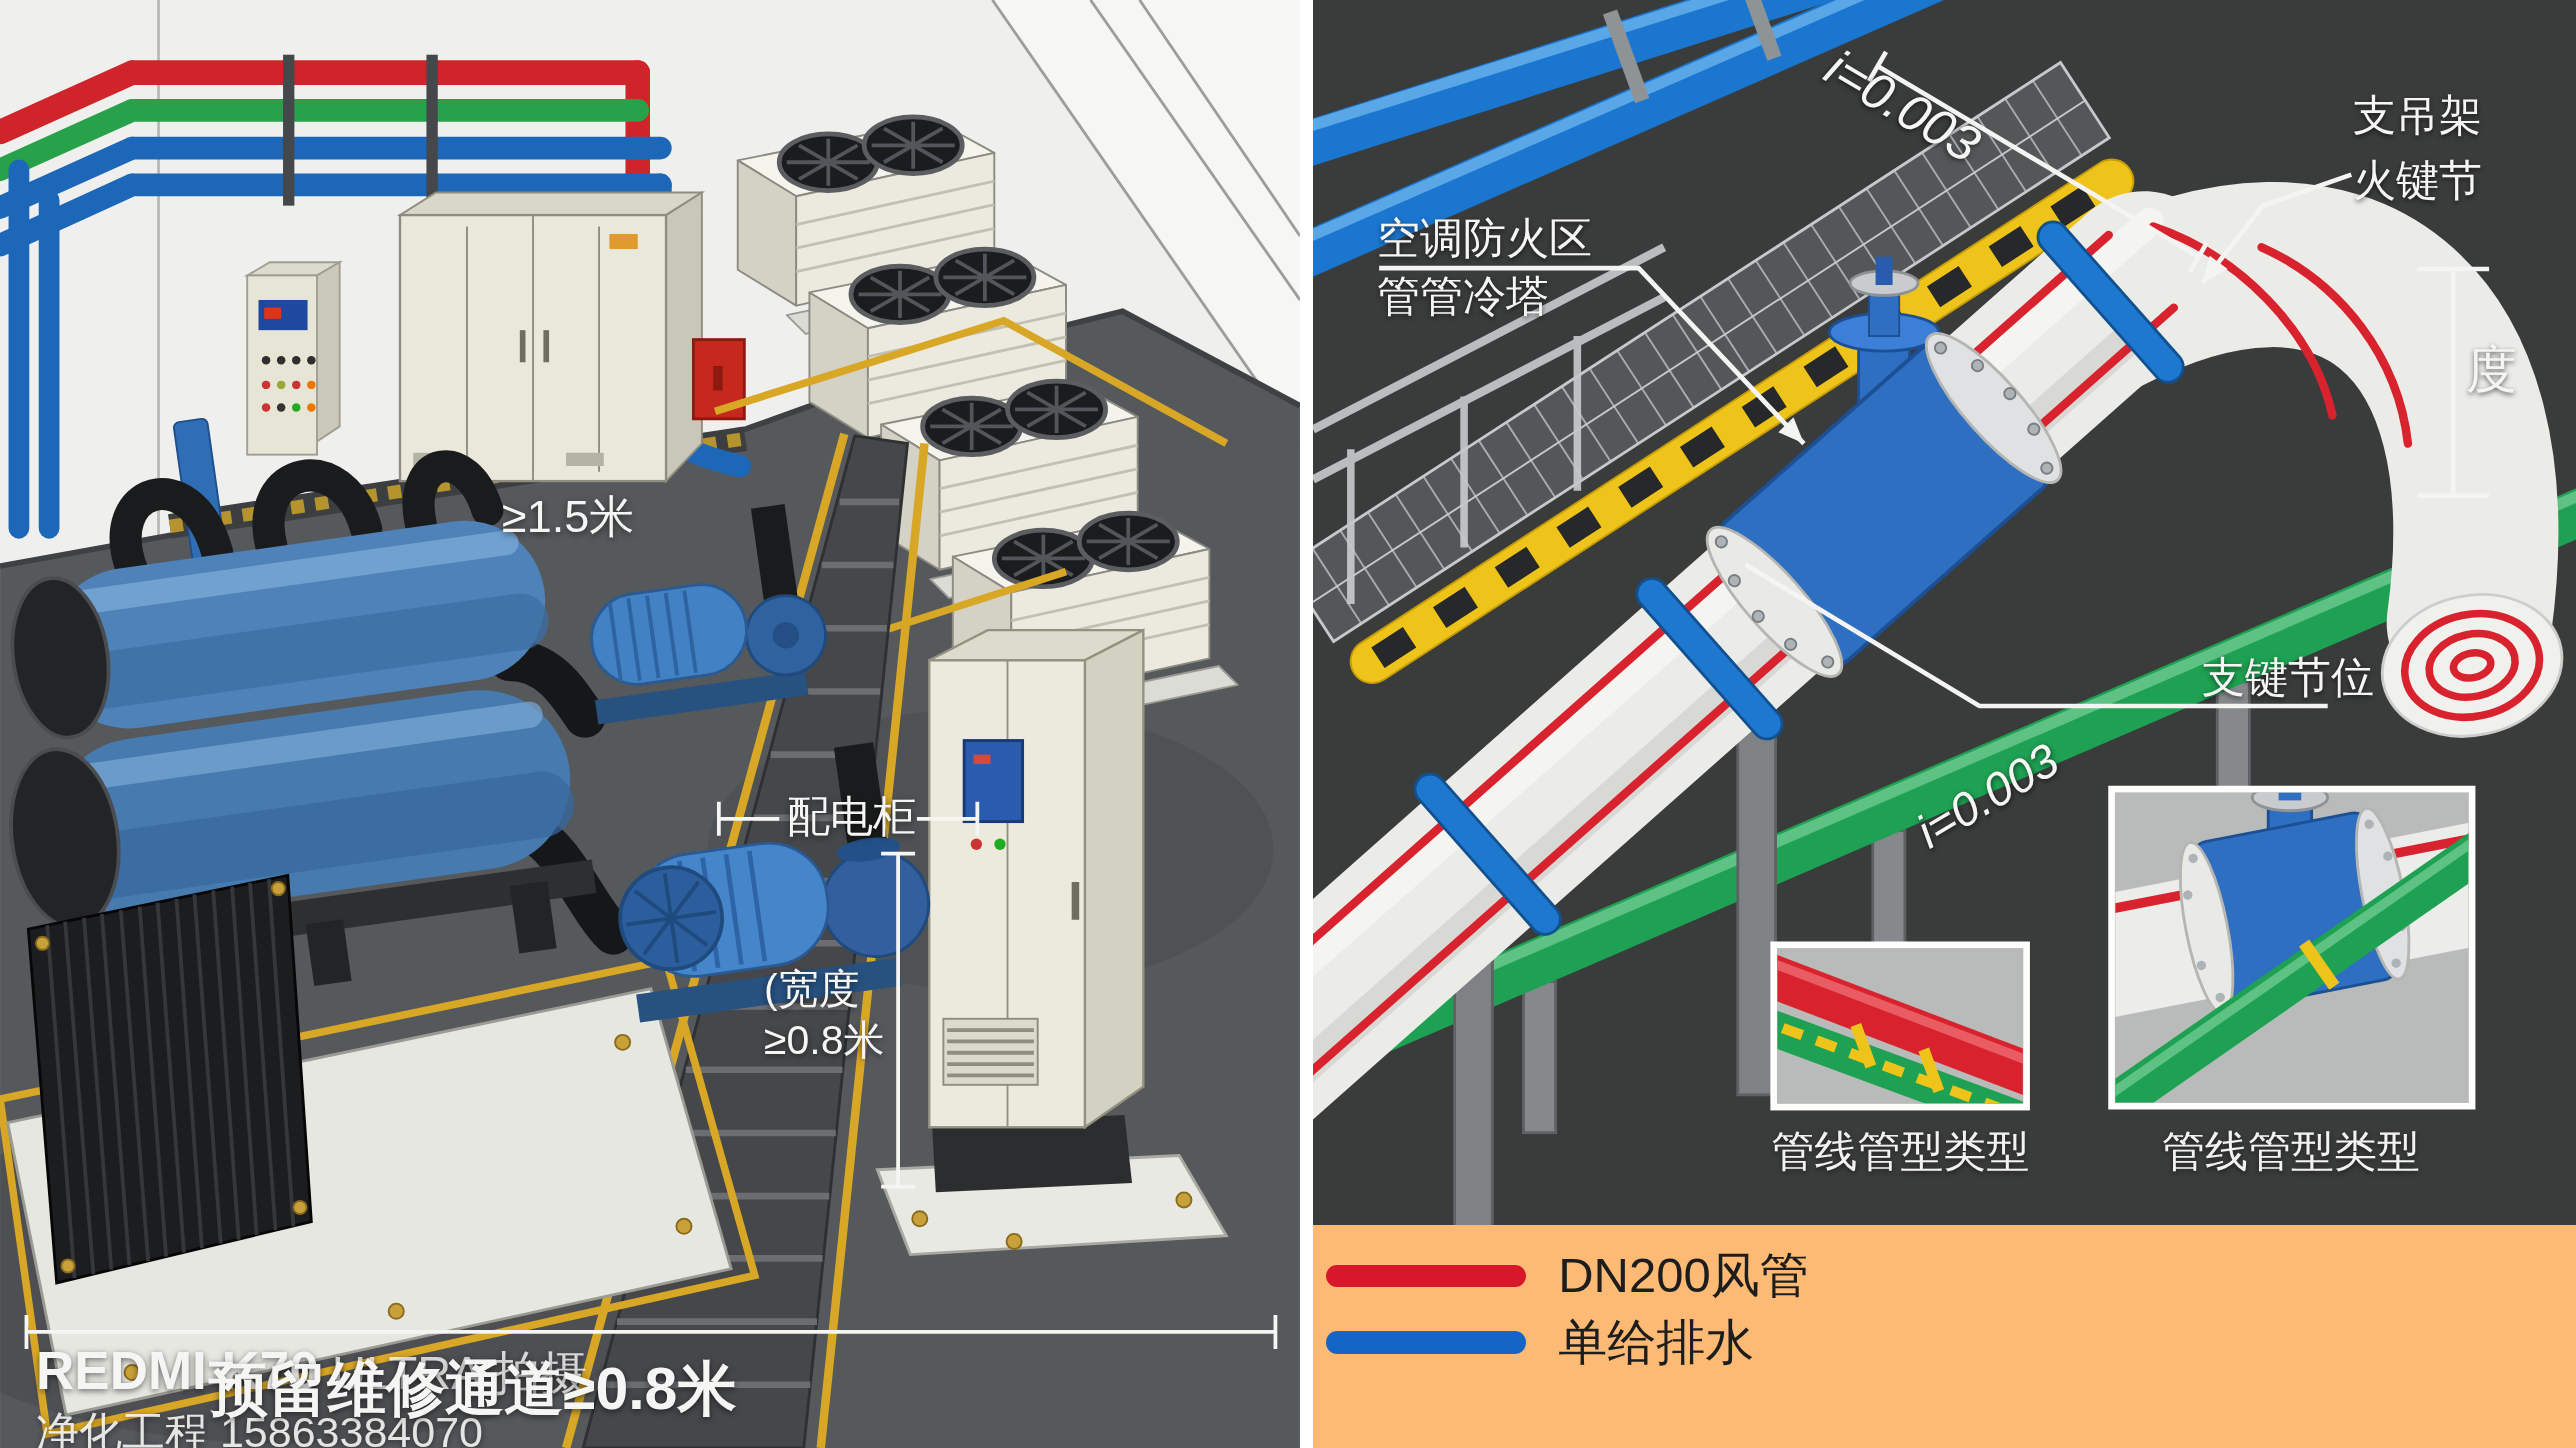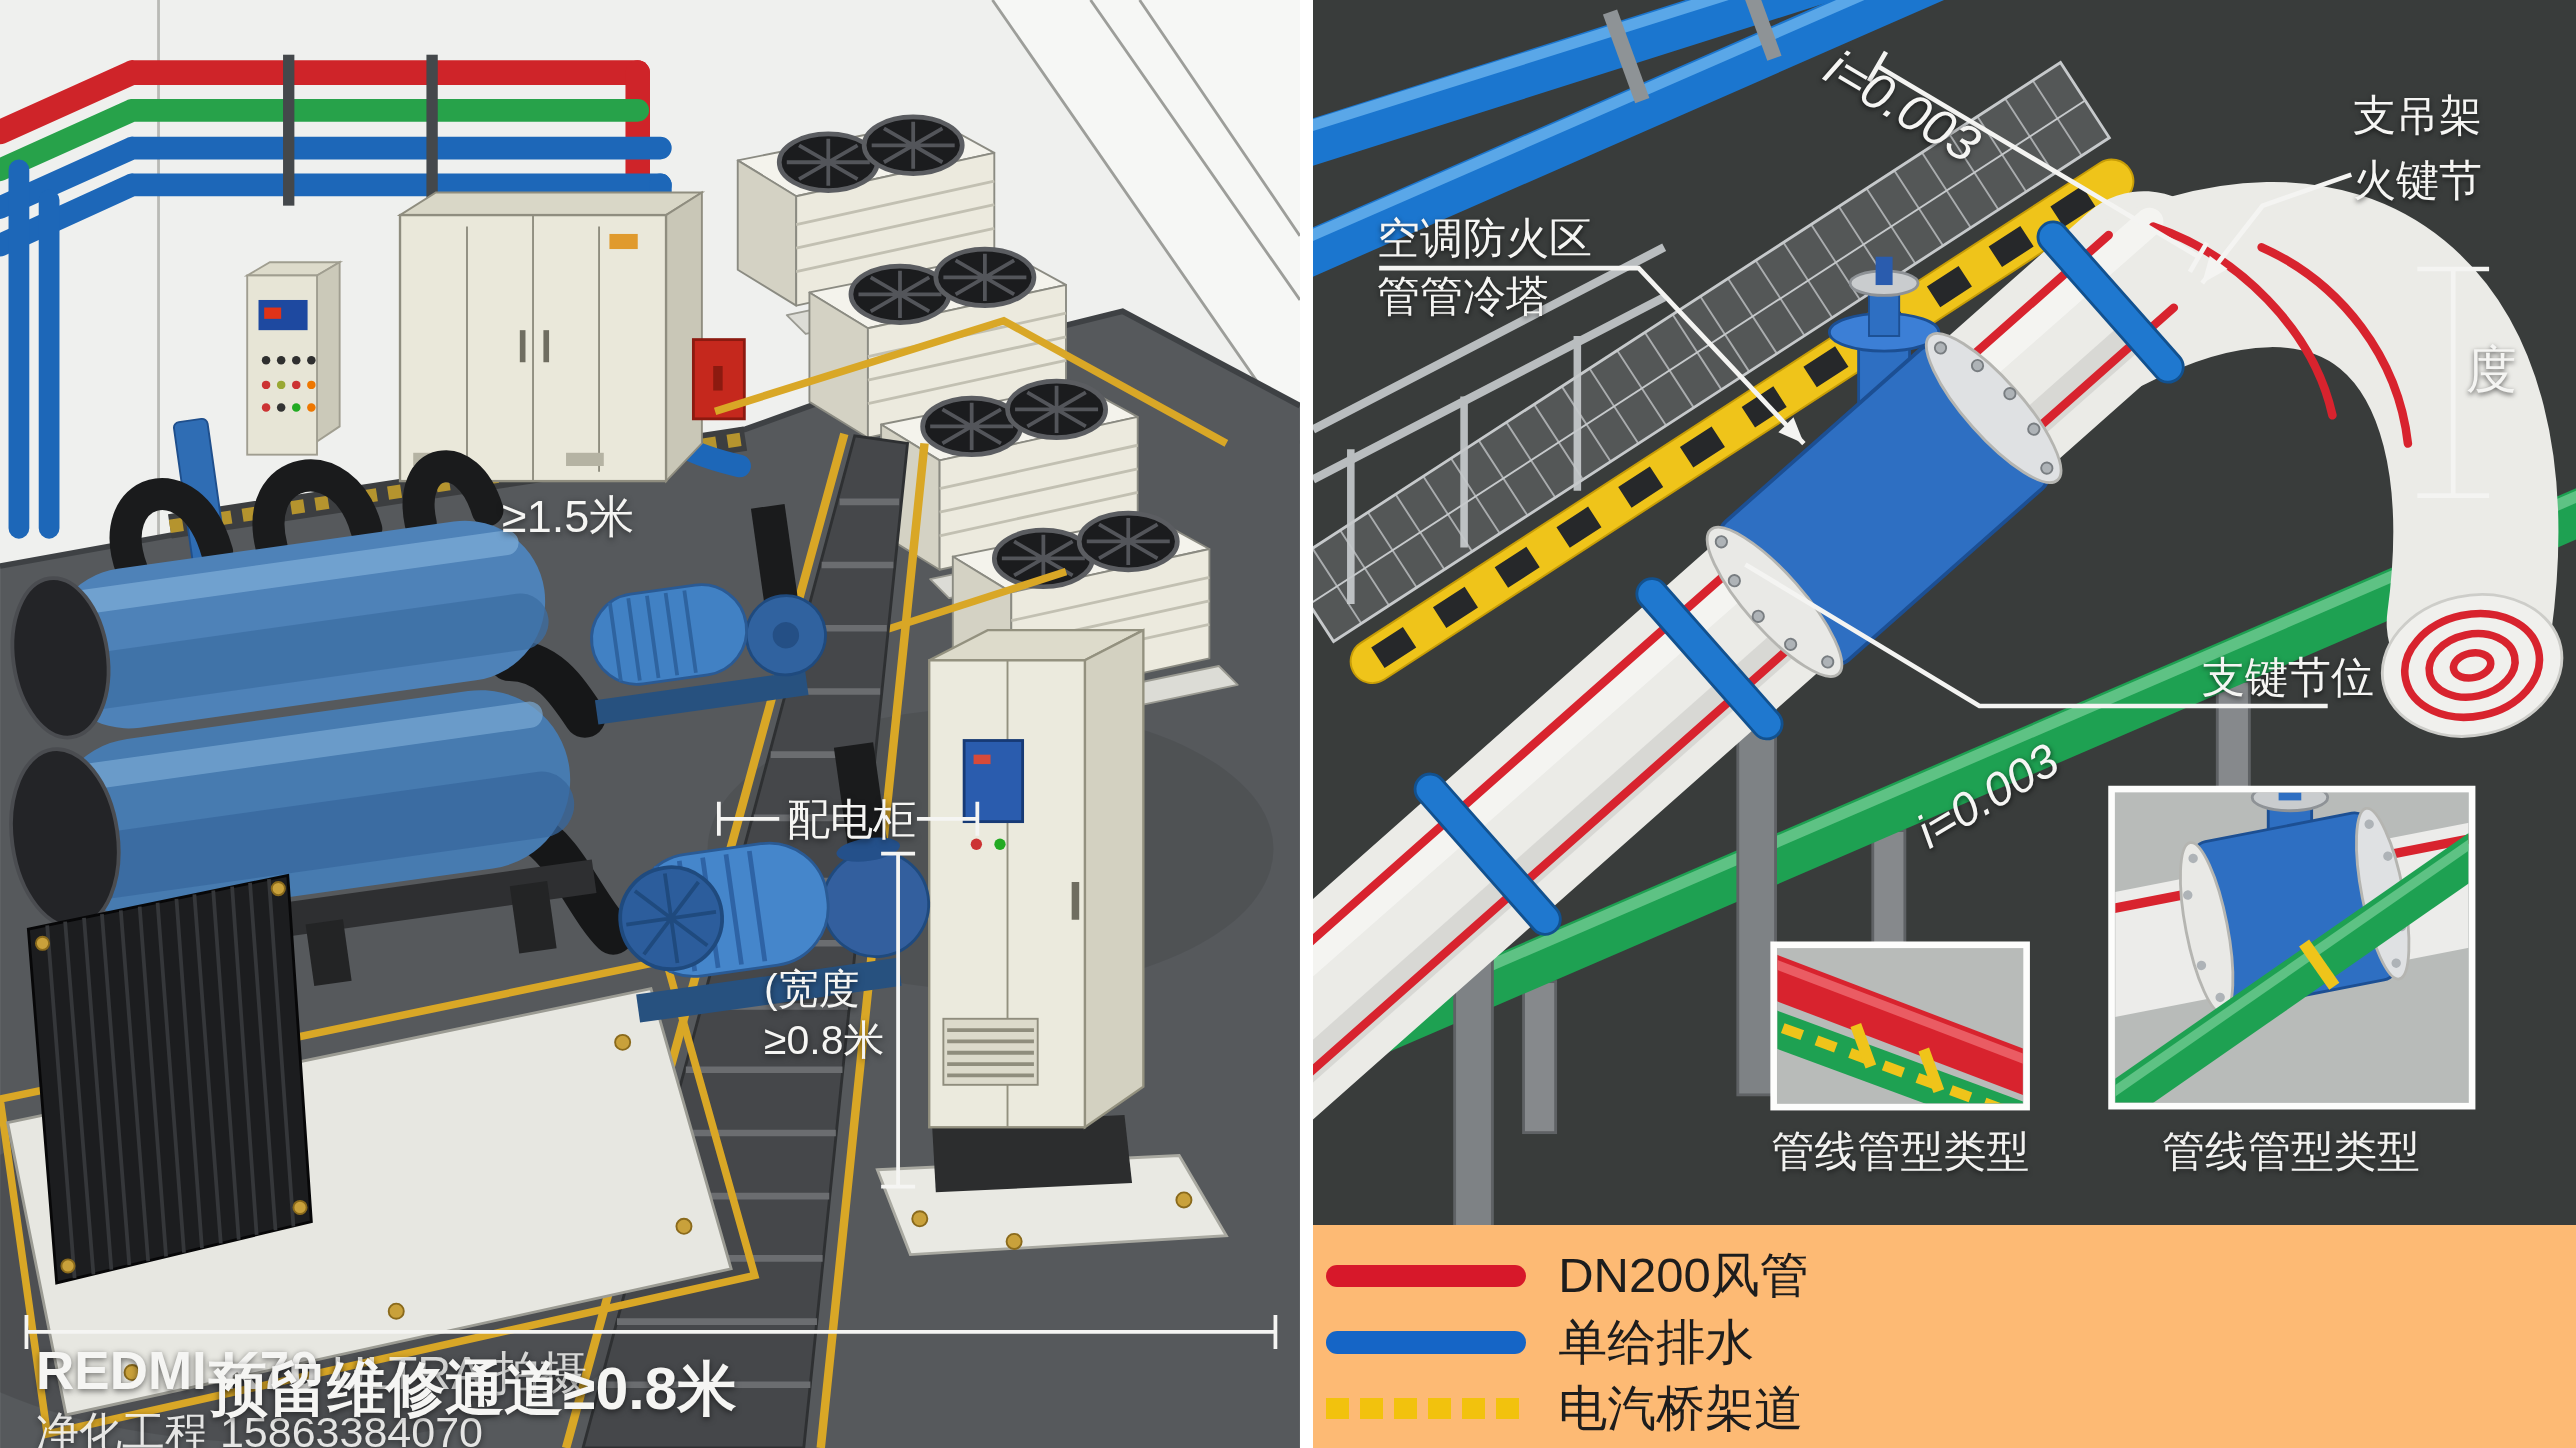--- a/index.html
+++ b/index.html
@@ -231,21 +231,21 @@
       </g>
 
       <g stroke="#f5f5f3" stroke-width="4" fill="none">
         <path d="M762,868 H826 M762,850 V886 M972,868 H1036 M1036,850 V886"></path>
         <path d="M952,905 V1258 M934,905 H970 M934,1258 H970"></path>
         <path d="M28,1412 H1352 M28,1394 V1430 M1352,1394 V1430"></path>
       </g>
     </svg>
 
     <div class="lbl" style="left:502px;top:489px;font-size:45px;font-weight:500;">≥1.5米</div>
-    <div class="lbl" style="left:787px;top:793px;font-size:43px;font-weight:500;">配电柜</div>
+    <div class="lbl" style="left:787px;top:793px;font-size:43px;font-weight:500;font-family:Liberation Mono, monospace;">配电柜</div>
     <div class="lbl" style="left:764px;top:964px;font-size:41px;font-weight:500;line-height:1.25;">
       <div>(宽度</div>
       <div>≥0.8米</div>
     </div>
     <div class="lbl" style="left:36px;top:1338px;">
       <span class="wm-bold">REDMI K70</span><span class="wm-light">ULTRA 拍摄</span>
     </div>
     <div class="lbl" style="left:36px;top:1406px;font-size:43px;font-weight:500;opacity:.9;">净化工程 15863384070</div>
     <div class="lbl" style="left:209px;top:1353px;font-size:59px;font-weight:600;">预留维修通道≥0.8米</div>
   </div>
@@ -428,20 +428,16 @@
 
     <div class="legend">
       <div class="lg-row" style="left:13.2px;top:22.6px;">
         <span class="swatch" style="--c: #d7182a;"></span>
         <span class="lg-label">DN200风管</span>
       </div>
       <div class="lg-row" style="left:13.2px;top:89px;">
         <span class="swatch" style="--c: #1565c6;"></span>
         <span class="lg-label">单给排水</span>
       </div>
-      <div class="lg-row" style="left:13.2px;top:155px;">
-        <span class="swatch dashed" style="--c: #f2c20d;"></span>
-        <span class="lg-label">电汽桥架道</span>
-      </div>
     </div>
   </div>
 </div>
 
 
 </body></html>

